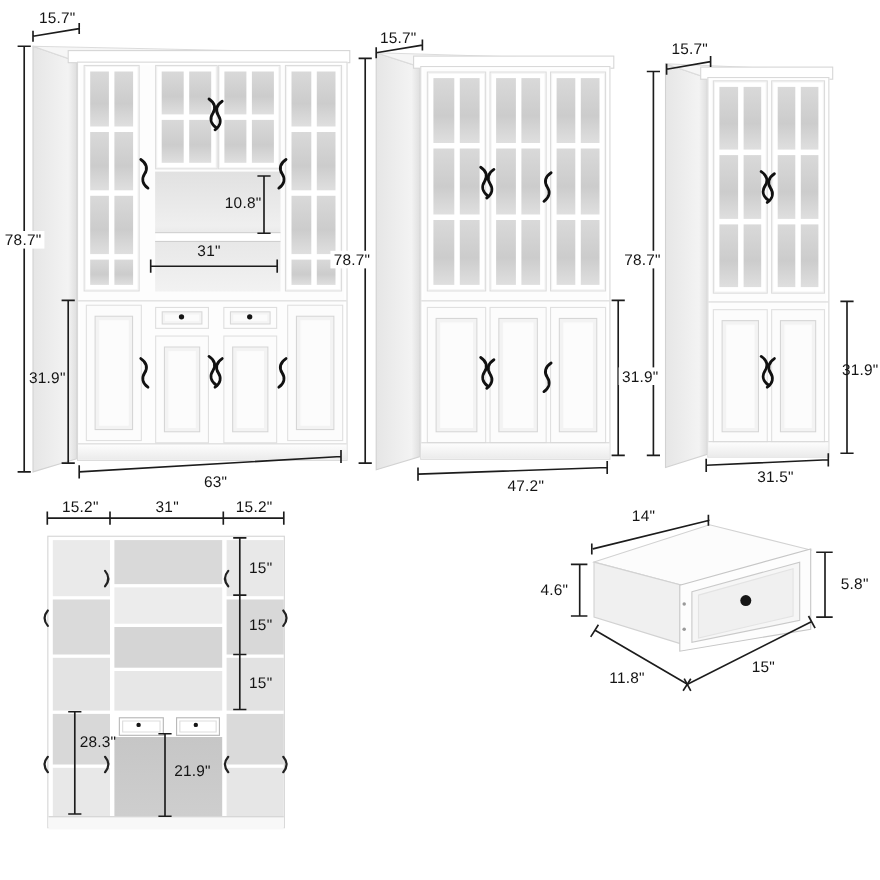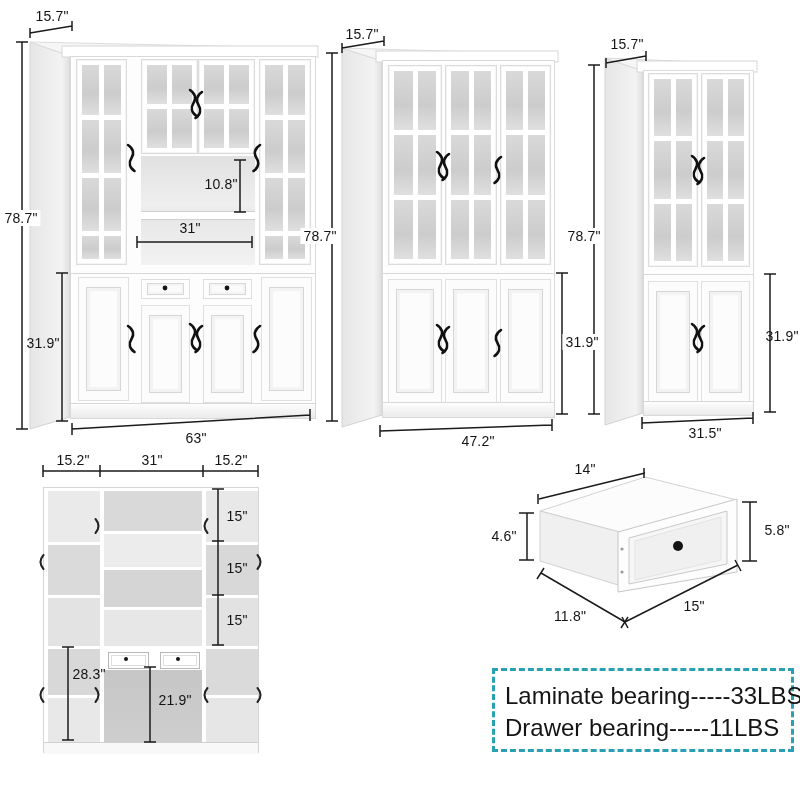--- a/index.html
+++ b/index.html
@@ -298,18 +298,14 @@
     <div class="lbl" style="left:237px;top:620px;">15"</div>
     <div class="lbl" style="left:89px;top:674px;">28.3"</div>
     <div class="lbl" style="left:175px;top:700px;">21.9"</div>
     <div class="lbl" style="left:585px;top:469px;">14"</div>
     <div class="lbl" style="left:504px;top:536px;">4.6"</div>
     <div class="lbl" style="left:777px;top:530px;">5.8"</div>
     <div class="lbl" style="left:570px;top:616px;">11.8"</div>
     <div class="lbl" style="left:694px;top:606px;">15"</div>
   </div>
 
-  <div class="loadbox">
-    <div class="bear-line" style="top:11px;">Laminate bearing-----33LBS</div>
-    <div class="bear-line" style="top:43px;">Drawer bearing-----11LBS</div>
-  </div>
 
 </div>
 
 </body></html>

